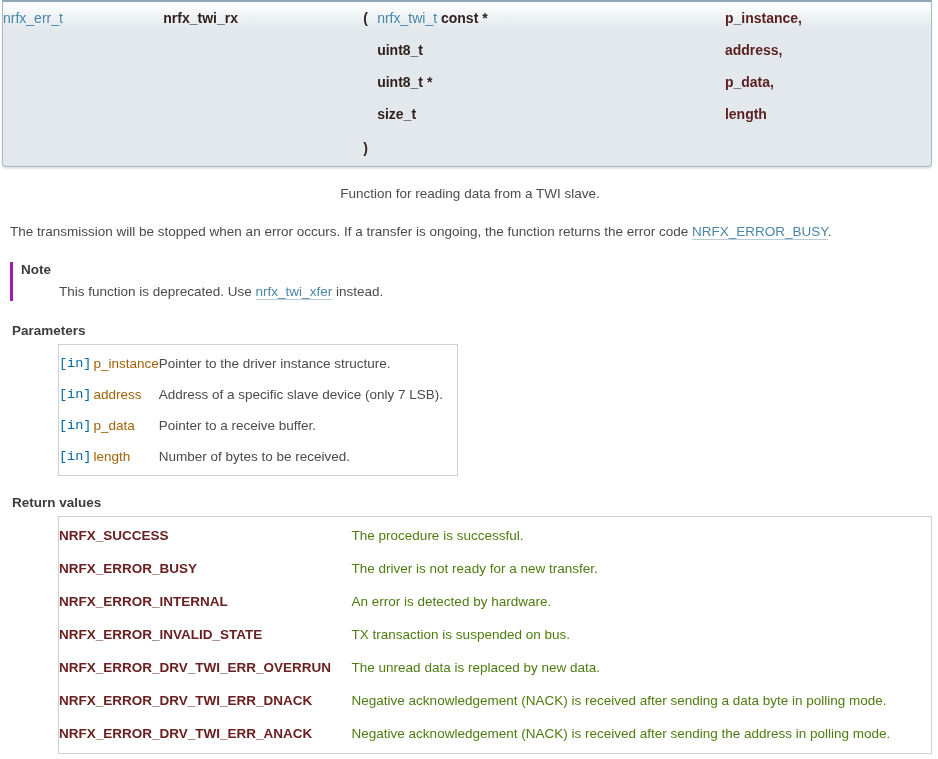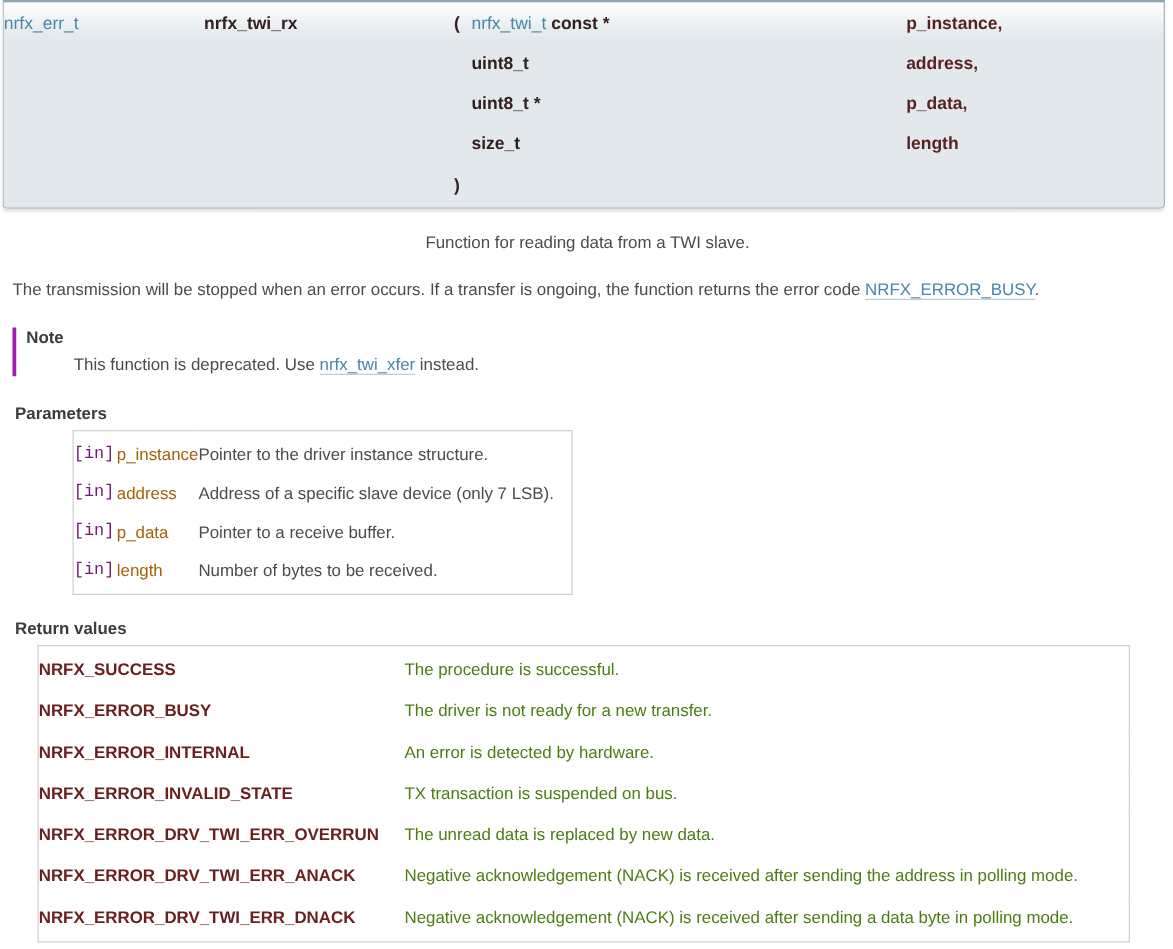--- a/index.html
+++ b/index.html
@@ -130,30 +130,30 @@
   #returns-title { margin-top: 19px; }
 
   table.params, table.retvals {
     border-collapse: collapse;
     border-spacing: 0;
     border: 1px solid #d0d0d0;
     background: #ffffff;
     margin-top: 6px;
   }
   table.params { margin-left: 48px; }
-  table.retvals { margin-left: 20px; width: 874px; }
+  table.retvals { margin-left: 48px; width: 874px; }
 
   table.params td, table.retvals td {
     padding: 4px 0 5px 0;
     vertical-align: top;
     font-size: 13.5px;
     line-height: 19px;
   }
   td.paramdir {
-    color: #701a75;
+    color: #0369a1;
     font-family: "Liberation Mono", monospace;
     font-size: 13px;
     padding-left: 10px;
     padding-right: 8px;
     white-space: nowrap;
     margin-left: 36px;
   }
   td.paramname {
     color: #a16207;
     font-weight: normal;
@@ -289,23 +289,23 @@
     </tr>
     <tr>
       <td class="retname">NRFX_ERROR_INVALID_STATE</td>
       <td class="retdoc">TX transaction is suspended on bus.</td>
     </tr>
     <tr>
       <td class="retname">NRFX_ERROR_DRV_TWI_ERR_OVERRUN</td>
       <td class="retdoc">The unread data is replaced by new data.</td>
     </tr>
     <tr>
+      <td class="retname">NRFX_ERROR_DRV_TWI_ERR_DNACK</td>
+      <td class="retdoc">Negative acknowledgement (NACK) is received after sending a data byte in polling mode.</td>
+    </tr>
+    <tr>
       <td class="retname">NRFX_ERROR_DRV_TWI_ERR_ANACK</td>
       <td class="retdoc">Negative acknowledgement (NACK) is received after sending the address in polling mode.</td>
     </tr>
-    <tr>
-      <td class="retname">NRFX_ERROR_DRV_TWI_ERR_DNACK</td>
-      <td class="retdoc">Negative acknowledgement (NACK) is received after sending a data byte in polling mode.</td>
-    </tr>
   </tbody>
     </table>
 
 </div>
 
 </body></html>

